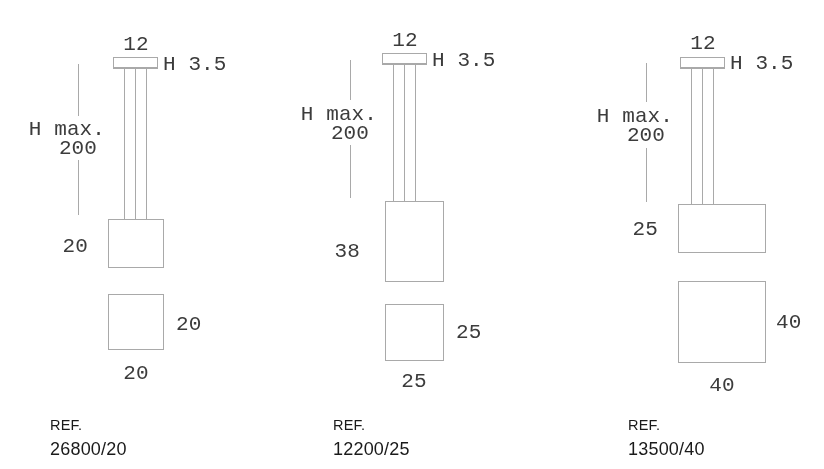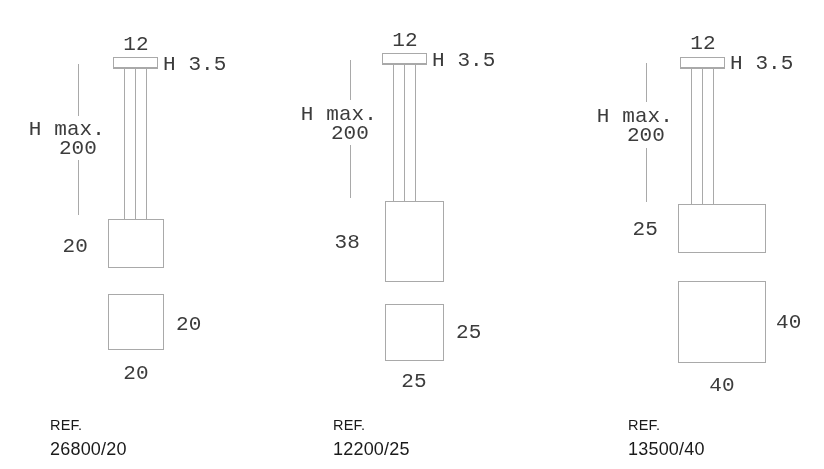--- a/index.html
+++ b/index.html
@@ -126,21 +126,21 @@
       </g>
     </svg>
 
     <div class="dim-text center" style="left:89px; top:29px; width:52px;">12</div>
 
     <div class="dim-text" style="left:142px; top:49px;">H 3.5</div>
 
     <div class="dim-text right" style="left:-14px; top:103px; width:101px;">H max.</div>
     <div class="dim-text right" style="left:-14px; top:122px; width:93px;">200</div>
 
-    <div class="dim-text right" style="left:8px; top:231px; width:62px;">38</div>
+    <div class="dim-text right" style="left:8px; top:240px; width:62px;">38</div>
 
     <div class="dim-text" style="left:166px; top:321px;">25</div>
 
     <div class="dim-text center" style="left:98px; top:370px; width:52px;">25</div>
 
     <div class="ref-block" style="left:43px; top:415px;">
       <span class="ref-label">REF.</span>
       <span class="ref-code">12200/25</span>
     </div>
   </div>

